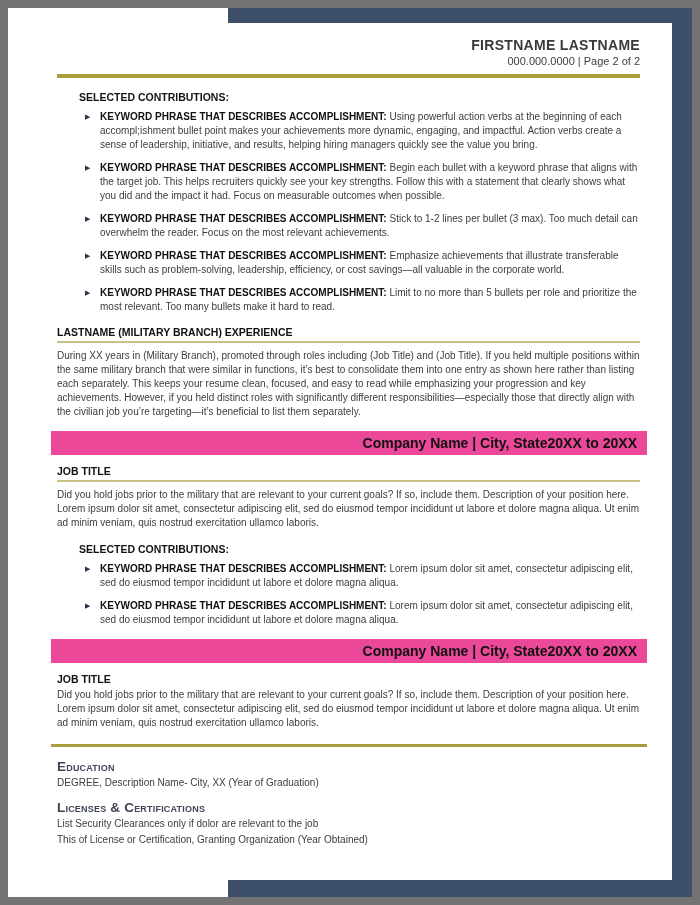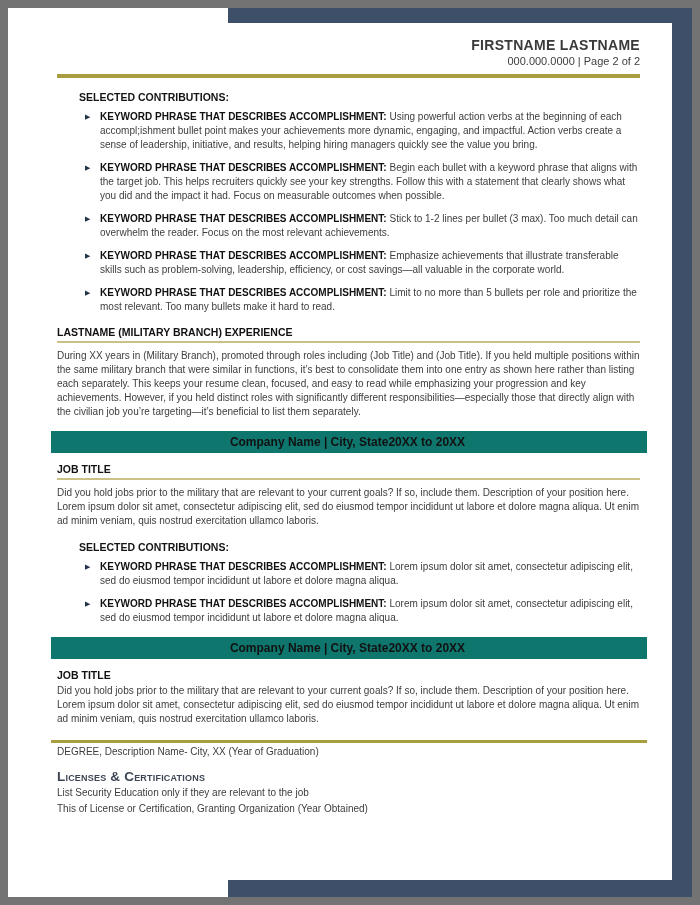--- a/index.html
+++ b/index.html
@@ -26,23 +26,23 @@
   .bullet p{margin:0;font-size:10px;line-height:14px;color:#3d3d3d;}
   .kw{font-weight:bold;color:#111;}
   
   .section-heading{
     margin-top:12px;font-size:10.5px;font-weight:bold;color:#111;
     border-bottom:2px solid #cbc183;padding-bottom:3px;
   }
   .body-text{margin:6px 0 0 0;font-size:10px;line-height:14px;color:#3d3d3d;}
   
   .company-bar{
-    display:flex;justify-content:center;align-items:center;
-    background:#0f766e;margin:12px -7px 0 -6px;padding:4px 10px 4px 7px;
-    font-weight:bold;font-size:12px;color:#111;
+    display:flex;justify-content:flex-end;align-items:center;
+    background:#ec4899;margin:12px -7px 0 -6px;padding:4px 10px 4px 7px;
+    font-weight:bold;font-size:14px;color:#111;
   }
   .job-title{margin-top:10px;font-weight:bold;font-size:10.5px;color:#111;}
   .job-title.underlined{border-bottom:2px solid #cbc183;padding-bottom:3px;}
   .rule-divider{height:3px;background:#a89e3e;margin:14px -7px 0 -6px;}
   
   .caps-heading{
     margin:12px 0 0 0;font-variant:small-caps;font-size:13.5px;font-weight:bold;
     color:#3e4654;letter-spacing:.2px;
   }
   .caps-heading.tight{margin-top:10px;}
@@ -111,20 +111,21 @@
 
     <div class="company-bar">
       <span>Company Name | City, State</span>
       <span>20XX to 20XX</span>
     </div>
     <div class="job-title">JOB TITLE</div>
     <p class="body-text" style="margin-top:3px;">Did you hold jobs prior to the military that are relevant to your current goals? If so, include them. Description of your position here. Lorem ipsum dolor sit amet, consectetur adipiscing elit, sed do eiusmod tempor incididunt ut labore et dolore magna aliqua. Ut enim ad minim veniam, quis nostrud exercitation ullamco laboris.</p>
 
     <div class="rule-divider"></div>
 
+    <div class="caps-heading">Education</div>
     <p class="plain-line">DEGREE, Description Name- City, XX  (Year of Graduation)</p>
 
     <div class="caps-heading tight">Licenses &amp; Certifications</div>
-    <p class="plain-line">List Security Education only if they are relevant to the job</p>
+    <p class="plain-line">List Security Clearances only if dolor are relevant to the job</p>
     <p class="plain-line">This of License or Certification, Granting Organization  (Year Obtained)</p>
 
   </div>
 </div>
 
 </body></html>

